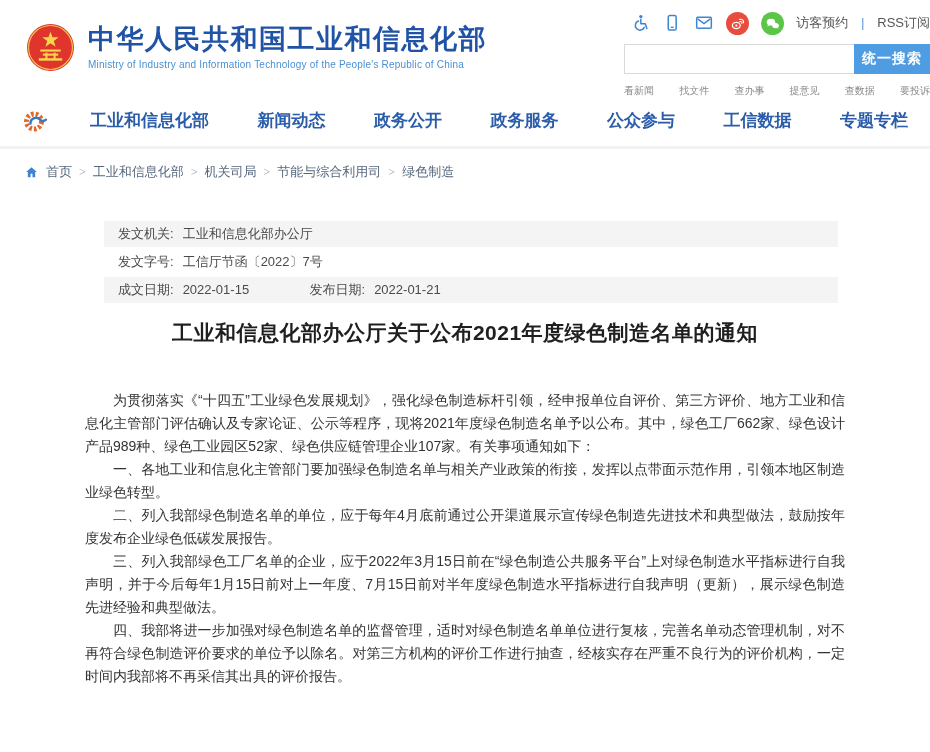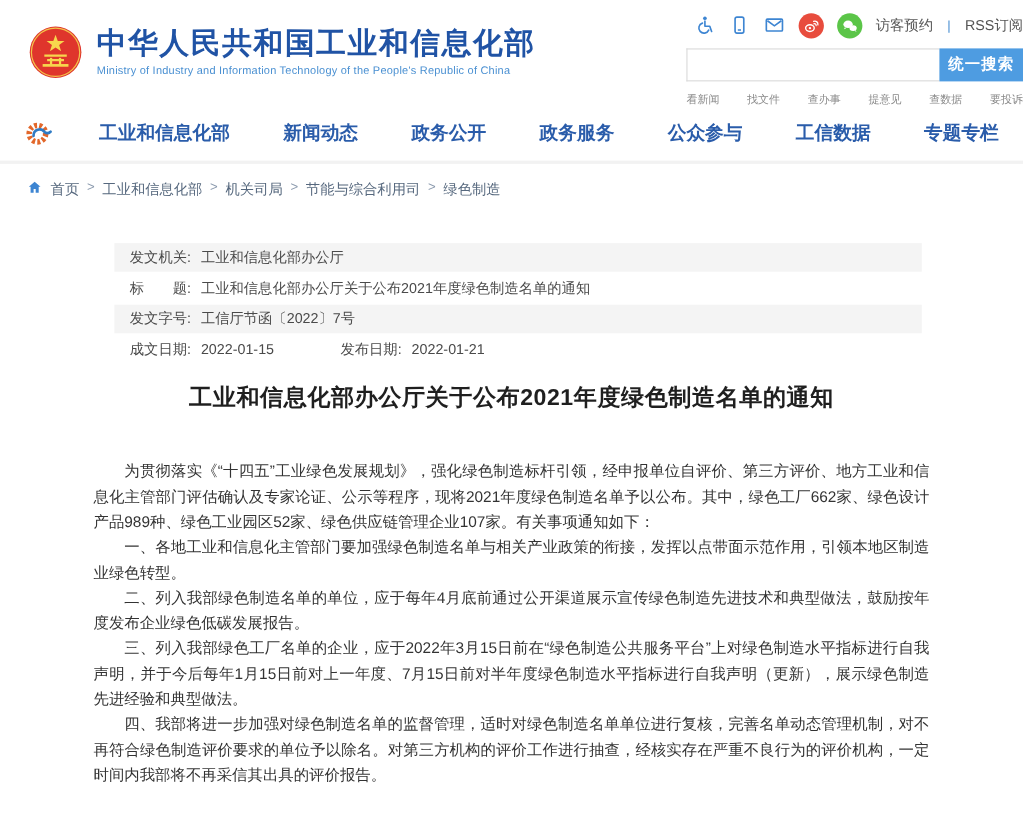--- a/index.html
+++ b/index.html
@@ -35,21 +35,21 @@
   .quick-links a{font-size:10px;color:#8a8a8a;text-decoration:none;cursor:pointer;}
 
   
   .nav{height:51px;display:flex;align-items:center;padding:0 20px;border-bottom:3px solid #f2f2f2;background:#fff;}
   .nav-logo{width:28px;height:28px;margin-left:2px;margin-right:40px;flex:none;}
   .nav-logo svg{width:28px;height:28px;display:block;}
   .nav-menu{flex:1;display:flex;justify-content:space-between;align-items:center;padding-right:2px;}
   .nav-item{font-size:17px;font-weight:bold;color:#2a5caa;text-decoration:none;cursor:pointer;white-space:nowrap;}
 
   
-  .breadcrumb{display:flex;gap:7px;padding:14px 0 0 24px;font-size:13px;height:18px;}
+  .breadcrumb{display:flex;align-items:center;gap:7px;padding:14px 0 0 24px;font-size:13px;height:18px;font-family:Liberation Serif, serif;}
   .crumb-home svg{width:15px;height:15px;display:block;}
   .crumb{color:#56687e;text-decoration:none;cursor:pointer;white-space:nowrap;}
   .crumb-sep{color:#8a99ad;font-size:12px;}
 
   
   .content{width:760px;margin:40px auto 0;}
   .meta-table{margin:0 7px 0 19px;}
   .meta-row{position:relative;height:26px;line-height:26px;margin-bottom:2px;padding-left:14px;font-size:13px;color:#4a4a4a;box-sizing:border-box;}
   .meta-row:nth-child(odd){background:#f4f4f4;}
   .meta-label{margin-right:9px;white-space:pre;}
@@ -179,23 +179,20 @@
     <a class="crumb">绿色制造</a>
   </div>
 
   <div class="content">
 
     <div class="meta-table">
       <div class="meta-row">
         <span class="meta-label">发文机关:</span><span class="meta-value">工业和信息化部办公厅</span>
       </div>
       <div class="meta-row">
-        <span class="meta-label">标　　题:</span><span class="meta-value">工业和信息化部办公厅关于公布2021年度绿色制造名单的通知</span>
-      </div>
-      <div class="meta-row">
         <span class="meta-label">发文字号:</span><span class="meta-value">工信厅节函〔2022〕7号</span>
       </div>
       <div class="meta-row">
         <span class="meta-label">成文日期:</span><span class="meta-value">2022-01-15</span>
         <span class="meta-cell2"><span class="meta-label">发布日期:</span><span class="meta-value">2022-01-21</span></span>
       </div>
     </div>
 
     <h1 class="doc-title">工业和信息化部办公厅关于公布2021年度绿色制造名单的通知</h1>
 

